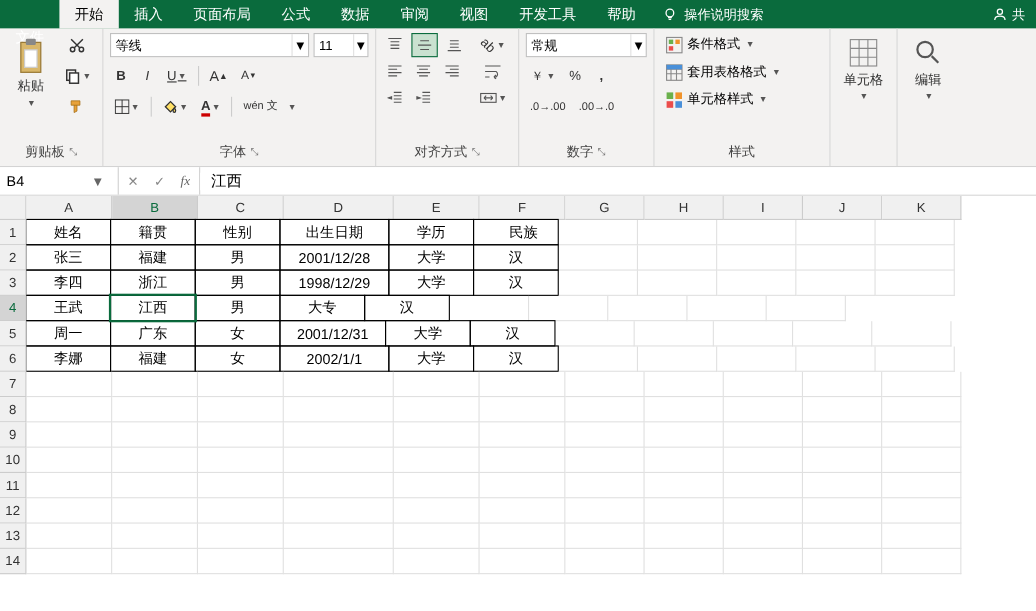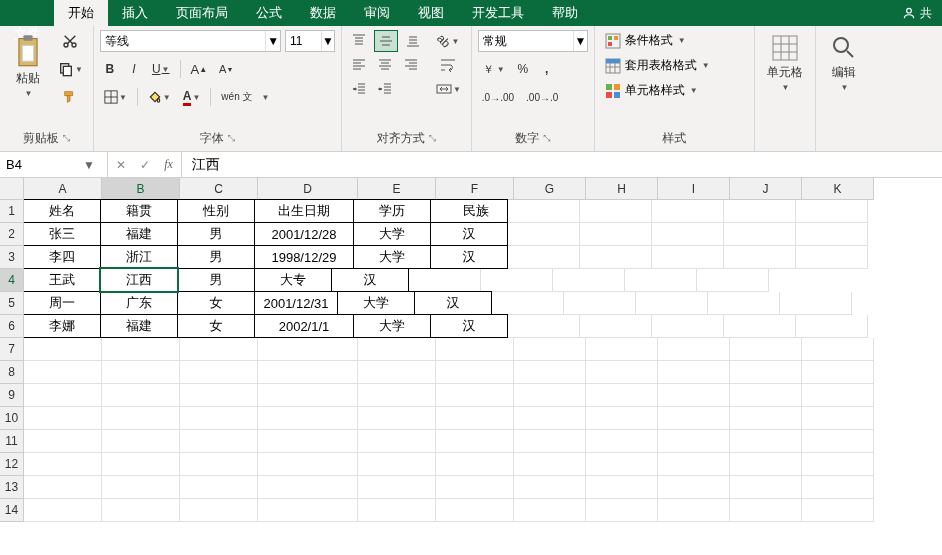--- a/index.html
+++ b/index.html
@@ -64,20 +64,27 @@
   <div class="tab file">文件</div>
   <div class="tab active">开始</div>
   <div class="tab">插入</div>
   <div class="tab">页面布局</div>
   <div class="tab">公式</div>
   <div class="tab">数据</div>
   <div class="tab">审阅</div>
   <div class="tab">视图</div>
   <div class="tab">开发工具</div>
   <div class="tab">帮助</div>
+  <div class="tell-me">
+    <svg width="14" height="14" viewBox="0 0 24 24" fill="none" stroke="#fff" stroke-width="2">
+        <circle cx="12" cy="10" r="6"></circle>
+        <path d="M10 20h4M9 17h6"></path>
+      </svg>
+    <span>操作说明搜索</span>
+  </div>
   <div class="spacer"></div>
   <div class="share">
     <svg width="14" height="14" viewBox="0 0 24 24" fill="none" stroke="#fff" stroke-width="2">
         <circle cx="12" cy="8" r="4"></circle>
         <path d="M4 21c0-4 4-6 8-6s8 2 8 6"></path>
       </svg>
     <span>共</span>
   </div>
 </div>
 
@@ -447,21 +454,21 @@
           <div class="cell" style="width: 72px;"></div>
           <div class="cell" style="width: 72px;"></div>
           <div class="cell" style="width: 72px;"></div>
           <div class="cell" style="width: 72px;"></div>
           <div class="cell" style="width: 72px;"></div>
         </div>
         <div class="grow">
           <div class="cell bordered" style="width: 78px;">周一</div>
           <div class="cell bordered" style="width: 78px;">广东</div>
           <div class="cell bordered" style="width: 78px;">女</div>
-          <div class="cell bordered" style="width: 84px;">2001/12/31</div>
+          <div class="cell bordered" style="width: 97px;">2001/12/31</div>
           <div class="cell bordered" style="width: 78px;">大学</div>
           <div class="cell bordered" style="width: 78px;">汉</div>
           <div class="cell" style="width: 72px;"></div>
           <div class="cell" style="width: 72px;"></div>
           <div class="cell" style="width: 72px;"></div>
           <div class="cell" style="width: 72px;"></div>
           <div class="cell" style="width: 72px;"></div>
         </div>
         <div class="grow">
           <div class="cell bordered" style="width: 78px;">李娜</div>

